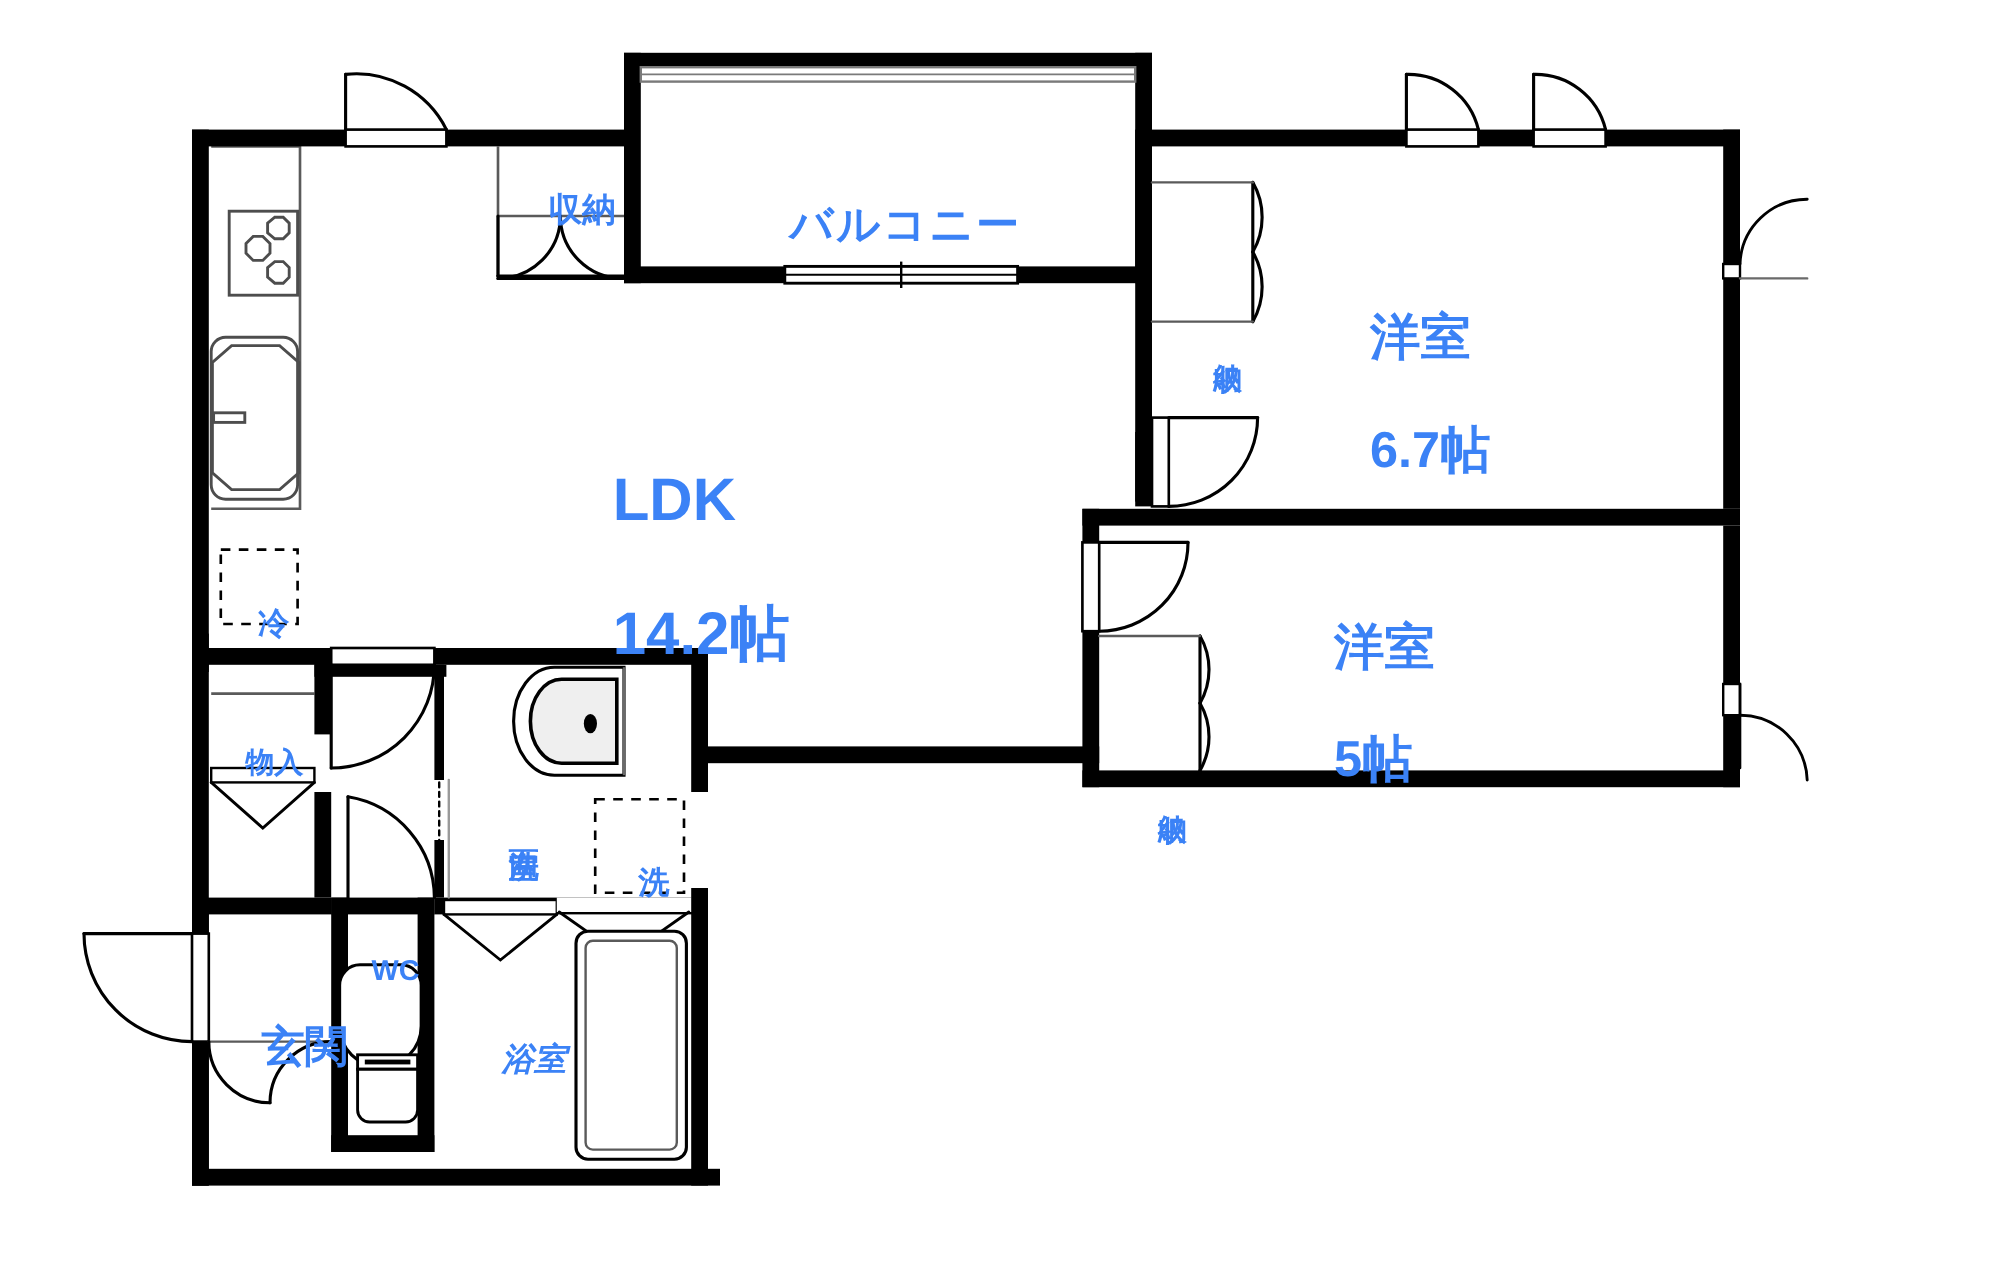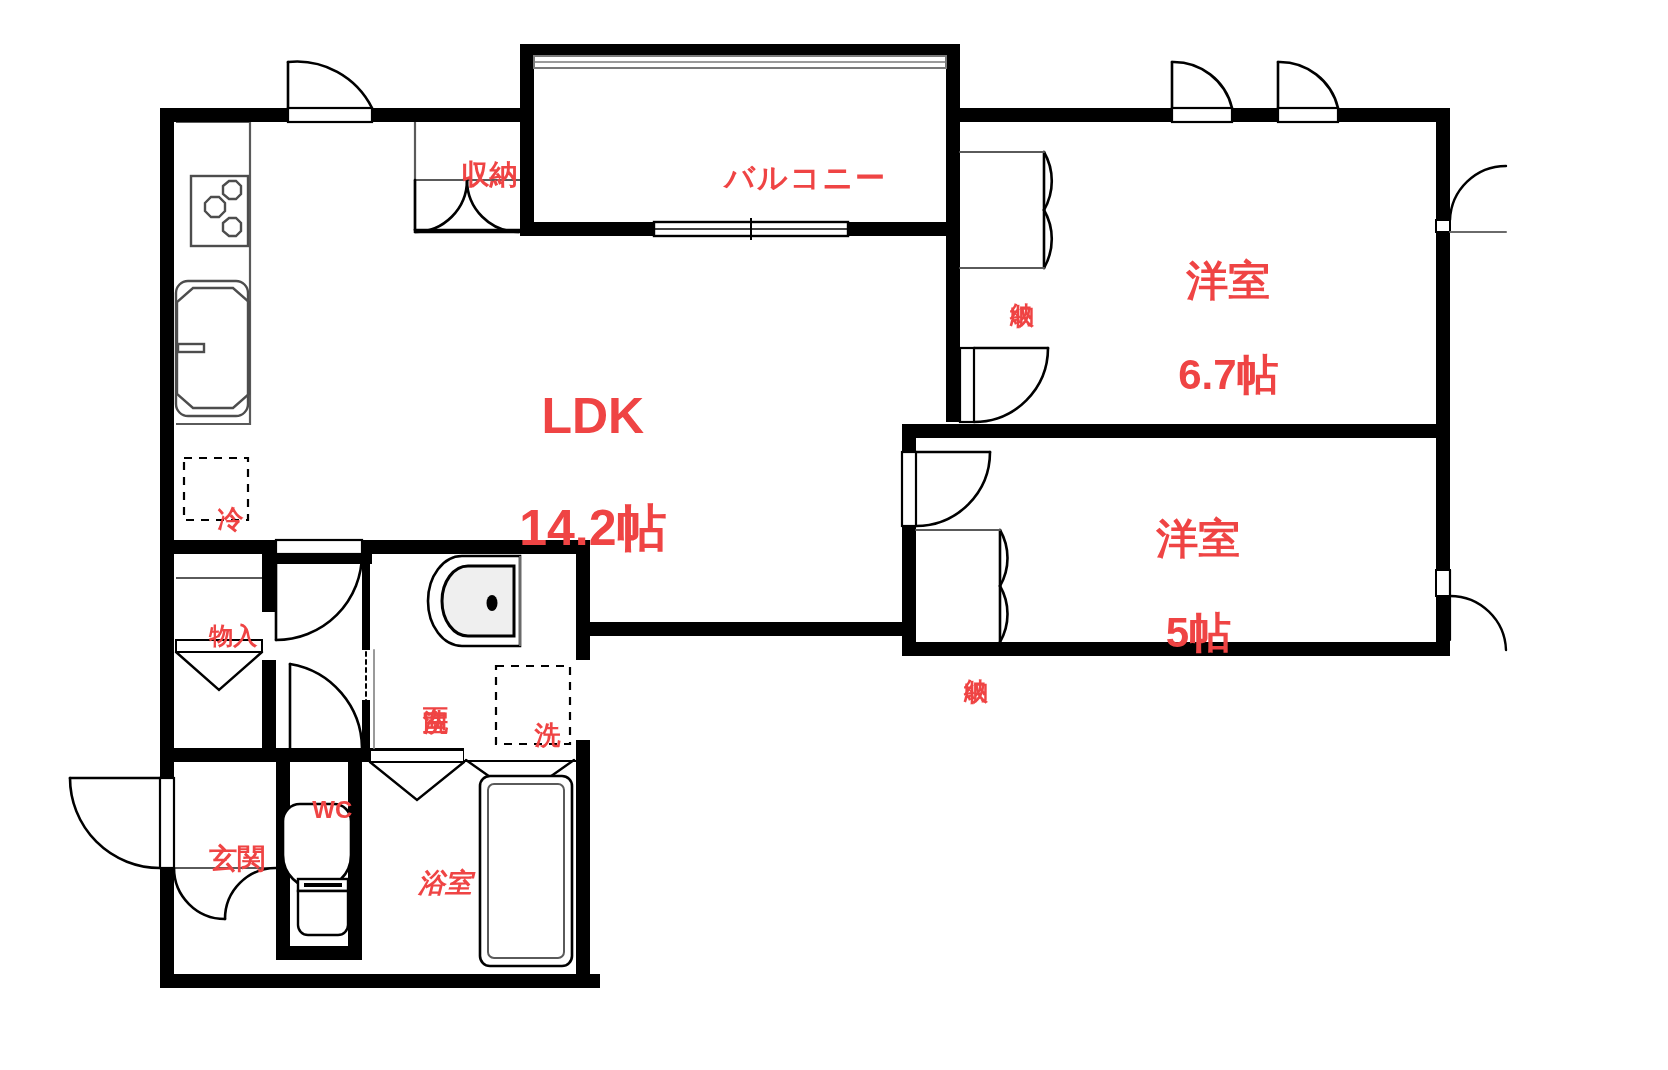--- a/index.html
+++ b/index.html
@@ -4,25 +4,24 @@
 <style>
   html,body{margin:0;padding:0;background:#ffffff;}
   body{
     width:1668px;height:1070px;
     font-family:"Liberation Sans","DejaVu Sans",sans-serif;
     overflow:hidden;position:relative;
   }
   #plan{position:absolute;left:0;top:0;width:1668px;height:1070px;}
   .lbl{
     position:absolute;
-    color:#ef4444;
+    color:#3b82f6;
     font-family:"Liberation Sans","DejaVu Sans",sans-serif;
     white-space:pre;
     line-height:1.12;
-    text-align:center;
     pointer-events:none;
     font-weight:600;
   }
   .lbl.vert{
     writing-mode:vertical-rl;
     text-orientation:upright;
     line-height:1.0;
   }
 </style>
 </head>
@@ -274,21 +273,21 @@
 
 </svg>
 
 <div>
 
   <div class="lbl" style="left:455px;top:332px;width:220px;font-size:50px;">
     <span>LDK</span><br>
     <span>14.2帖</span>
   </div>
 
-  <div class="lbl" style="left:645px;top:127px;width:280px;font-size:30px;letter-spacing:2px;">
+  <div class="lbl" style="left:610px;top:127px;width:280px;font-size:36px;letter-spacing:2px;">
     <span>バルコニー</span>
   </div>
 
   <div class="lbl" style="left:1095px;top:210px;width:220px;font-size:42px;">
     <span>洋室</span><br>
     <span>6.7帖</span>
   </div>
 
   <div class="lbl" style="left:1065px;top:468px;width:220px;font-size:42px;">
     <span>洋室</span><br>
@@ -300,21 +299,21 @@
   </div>
 
   <div class="lbl" style="left:388px;top:838px;width:80px;font-size:27px;font-style:italic;">
     <span>浴室</span>
   </div>
 
   <div class="lbl" style="left:283px;top:770px;width:72px;font-size:24px;font-weight:700;">
     <span>WC</span>
   </div>
 
-  <div class="lbl" style="left:178px;top:812px;width:84px;font-size:28px;">
+  <div class="lbl" style="left:178px;top:812px;width:84px;font-size:36px;">
     <span>玄関</span>
   </div>
 </div>
 
 <div>
   <div class="lbl" style="left:426px;top:128px;width:96px;font-size:28px;">
     <span>収納</span>
   </div>
 
   <div class="lbl vert" style="left:986px;top:176px;font-size:24px;">

